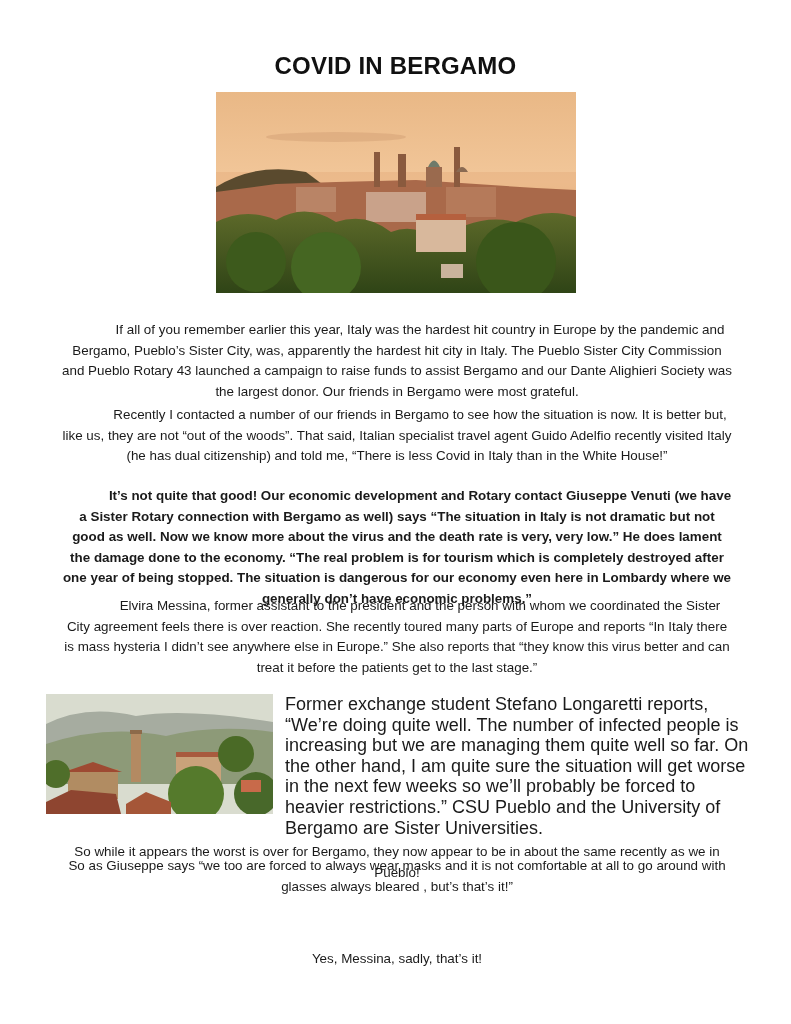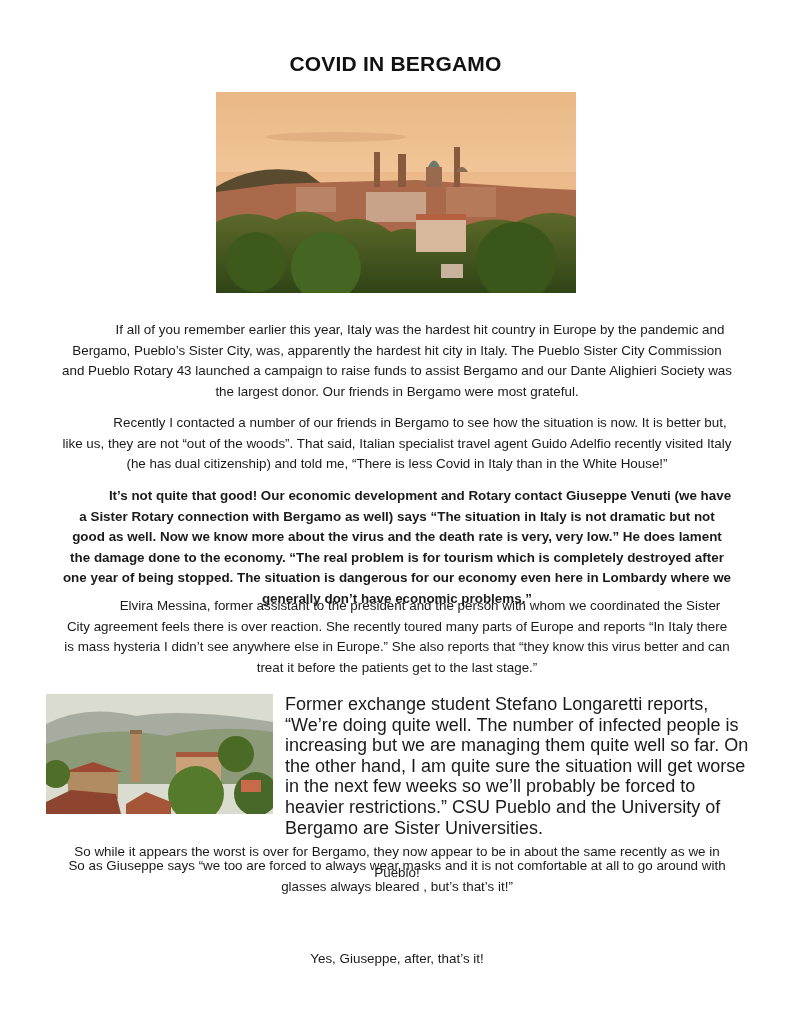--- a/index.html
+++ b/index.html
@@ -2,34 +2,34 @@
 <html><head>
   <meta charset="utf-8">
   <style>
     html, body { margin: 0; padding: 0; background: #ffffff; }
     body {
       width: 791px; height: 1024px; position: relative; overflow: hidden;
       font-family: "Liberation Sans", sans-serif; color: #1a1a1a;
     }
     .title {
       position: absolute; left: 0; width: 791px; top: 52px; text-align: center;
-      font-weight: bold; font-size: 21px; letter-spacing: 0.2px; color: #111;
+      font-weight: bold; font-size: 24px; letter-spacing: 0.2px; color: #111;
     }
     .hero {
       position: absolute; left: 216px; top: 92px; width: 360px; height: 201px; overflow: hidden;
     }
     .hero svg, .side-photo svg { display: block; width: 100%; height: 100%; }
     .text {
       position: absolute; left: 46px; width: 702px;
       font-size: 13.4px; line-height: 20.6px; color: #1a1a1a;
     }
     .text p { margin: 16px; text-align: center; }
     .indent { text-indent: 46px; }
     .p1 { top: 304px; }
-    .p2 { top: 397px; }
+    .p2 { top: 389px; }
     .p3 { top: 470px; font-weight: bold; }
     .p4 { top: 580px; }
     .side-photo {
       position: absolute; left: 46px; top: 694px; width: 227px; height: 120px; overflow: hidden;
     }
     .side-text {
       position: absolute; left: 285px; top: 694px; width: 464px;
       font-size: 18px; line-height: 20.6px;
     }
     .p6 { top: 826px; }
@@ -132,16 +132,16 @@
 
   <div class="text p6">
     <p>So while it appears the worst is over for Bergamo, they now appear to be in about the same recently as we in Pueblo!</p>
   </div>
 
   <div class="text p7">
     <p>So as Giuseppe says “we too are forced to always wear masks and it is not comfortable at all to go around with glasses always bleared , but’s that’s it!”</p>
   </div>
 
   <div class="text p8">
-    <p>Yes, Giuseppe, after, that’s it!</p>
+    <p>Yes, Messina, sadly, that’s it!</p>
   </div>
 
 </div>
 
 </body></html>

